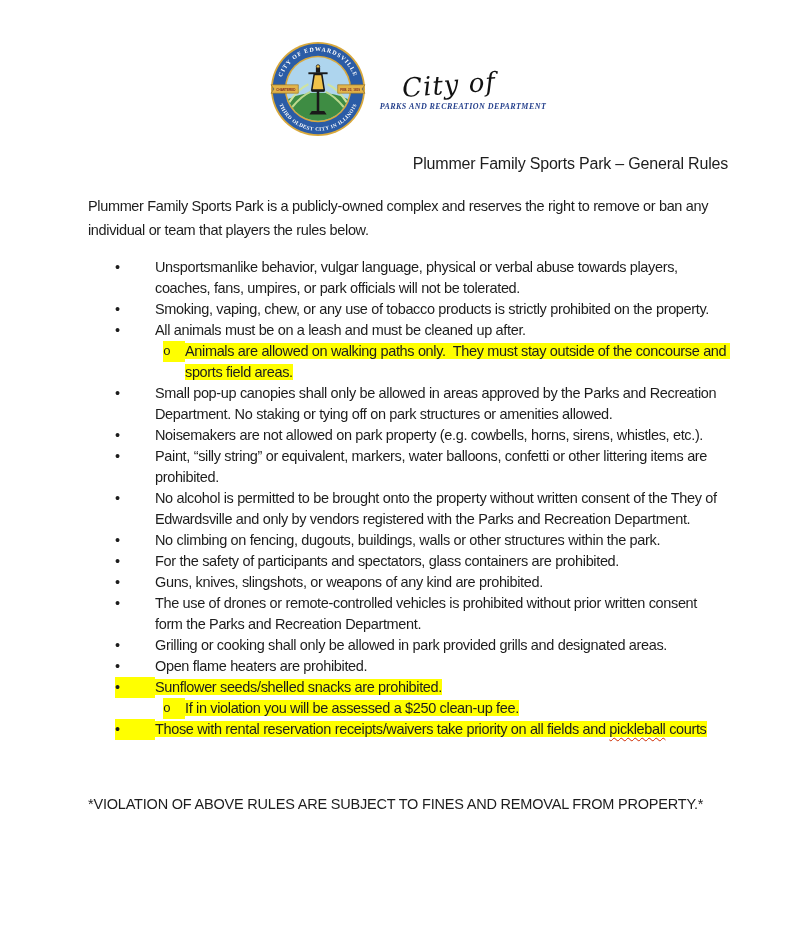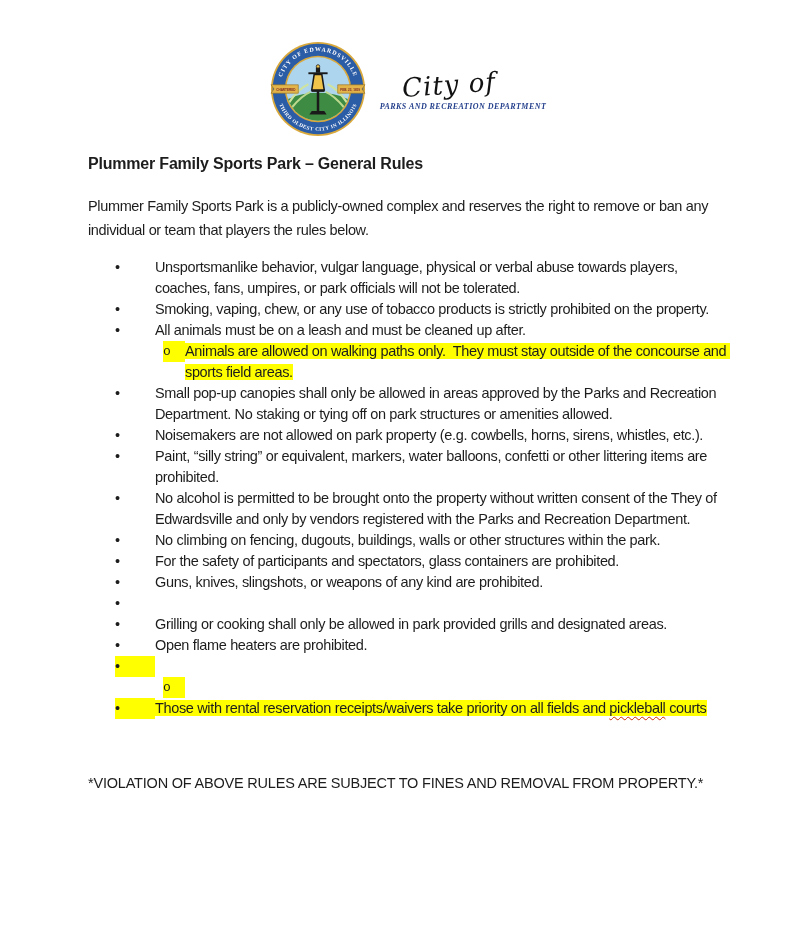--- a/index.html
+++ b/index.html
@@ -29,21 +29,21 @@
     font-size:31px; color:#131313; letter-spacing:-0.5px; margin-top:-7px;
     line-height:1.05;
   }
   .wm-dept {
     font-family:"Liberation Serif", serif; font-style:italic; font-weight:bold;
     font-size:8px; color:#26418d; letter-spacing:0.45px; margin-top:4px;text-align:center;
   }
 
   
   .title {
-    text-align:left; font-weight:bold; font-size:16px;
+    text-align:right; font-weight:normal; font-size:16px;
     margin-top:17px; letter-spacing:-0.2px;
   }
   .intro {
     margin-top:21px; font-size:14.5px; line-height:24px;
     letter-spacing:-0.35px; padding-right:16px;
   }
 
   
   .rules { margin-top:15px; font-size:14.5px; line-height:21px; letter-spacing:-0.35px; }
   .rule-row { display:flex; }
@@ -181,38 +181,41 @@
       <span class="rule-text"><span class="t">For the safety of participants and spectators, glass containers are prohibited.</span></span>
     </div>
 
     <div class="rule-row l1">
       <span class="marker">•</span>
       <span class="rule-text"><span class="t">Guns, knives, slingshots, or weapons of any kind are prohibited.</span></span>
     </div>
 
     <div class="rule-row l1">
       <span class="marker">•</span>
+      <span class="rule-text"><span class="t">The use of drones or remote-controlled vehicles is prohibited without prior written consent form the Parks and Recreation Department.</span></span>
     </div>
 
     <div class="rule-row l1">
       <span class="marker">•</span>
       <span class="rule-text"><span class="t">Grilling or cooking shall only be allowed in park provided grills and designated areas.</span></span>
     </div>
 
     <div class="rule-row l1">
       <span class="marker">•</span>
       <span class="rule-text"><span class="t">Open flame heaters are prohibited.</span></span>
     </div>
 
     <div class="rule-row l1">
       <span class="marker hl">•</span>
+      <span class="rule-text"><span class="t hl">Sunflower seeds/shelled snacks are prohibited.</span></span>
     </div>
 
     <div class="rule-row l2">
       <span class="marker hl">o</span>
+      <span class="rule-text"><span class="t hl">If in violation you will be assessed a $250 clean-up fee.</span></span>
     </div>
 
     <div class="rule-row l1">
       <span class="marker hl">•</span>
       <span class="rule-text"><span class="t hl"><span>Those with rental reservation receipts/waivers take priority on all fields and </span><span class="sq">pickleball</span><span> courts</span></span></span>
     </div>
 
   </div>
 
   <div class="footer">*VIOLATION OF ABOVE RULES ARE SUBJECT TO FINES AND REMOVAL FROM PROPERTY.*</div>

